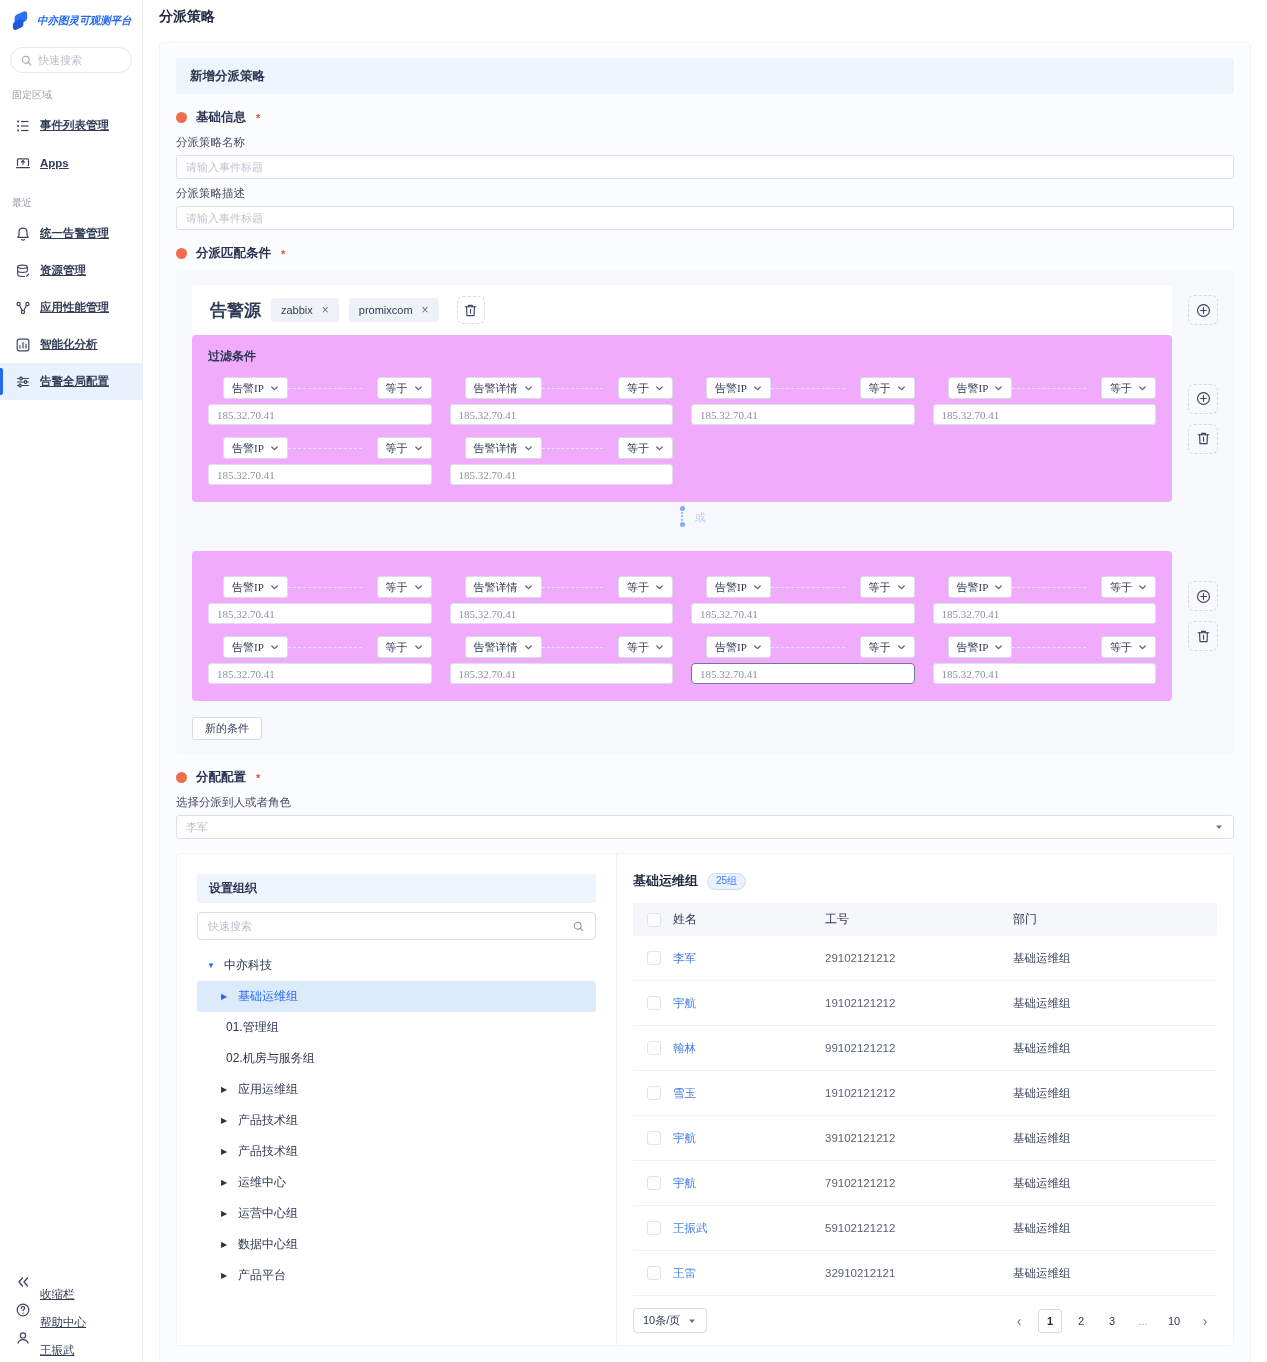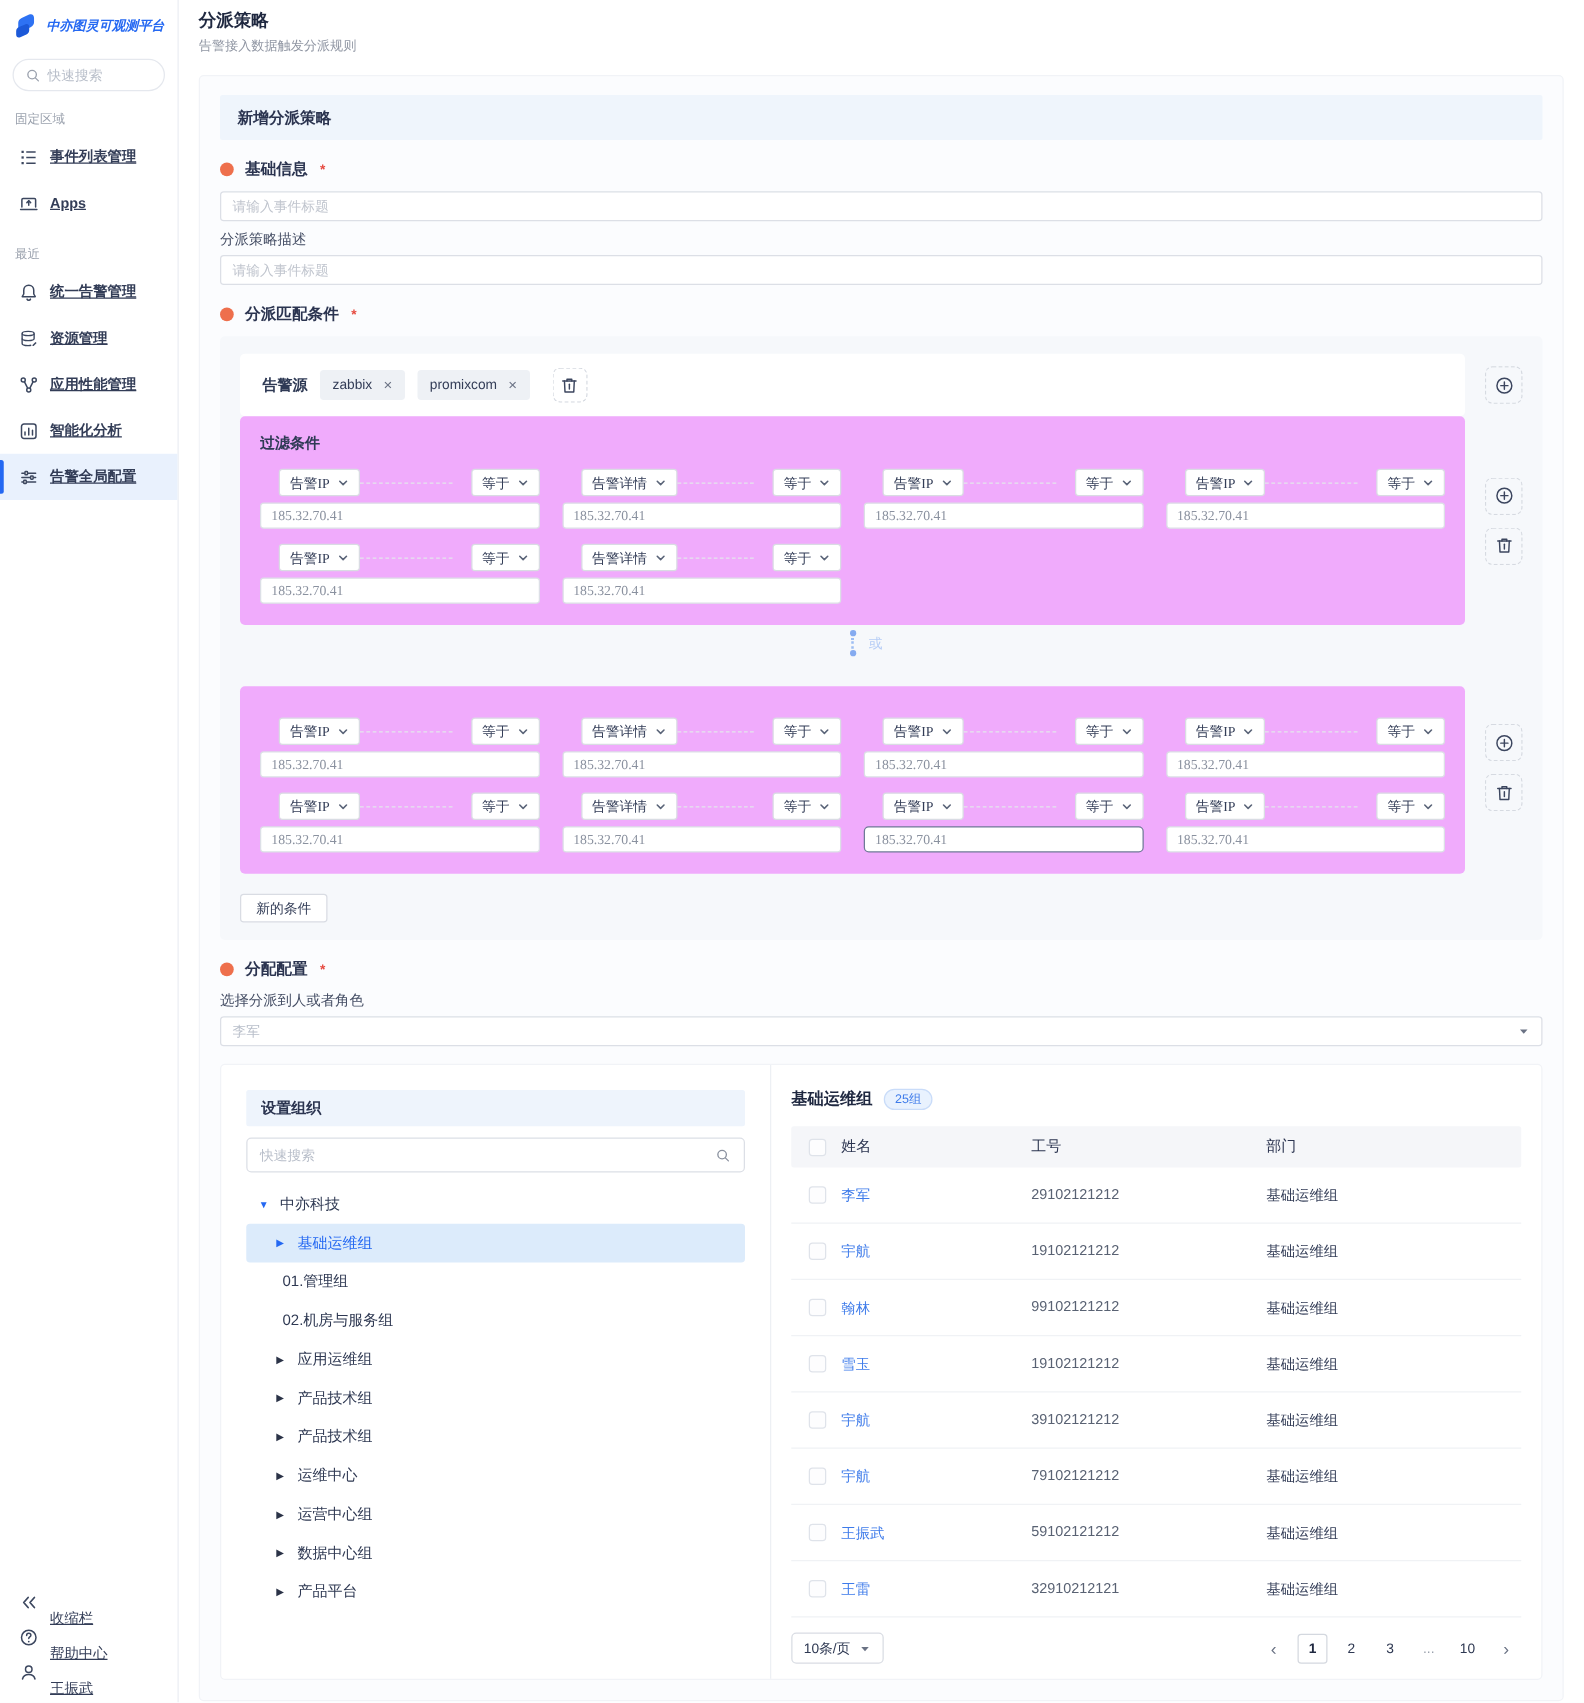--- a/index.html
+++ b/index.html
@@ -40,21 +40,21 @@
   .req { color:#e6493f; font-size:11px; margin-left:1px; }
 
   .f-label { font-size:11.5px; color:#434c63; margin:7px 0 5px; }
   .t-input { height:24px; background:#fff; border:1px solid #dcdfe6; border-radius:3px; display:flex; align-items:center; padding:0 9px; color:#c0c5ce; font-size:11px; }
 
   
   .match-box { background:#f6f8fb; border-radius:4px; padding:14px 0 14px 16px; margin-top:4px; }
   .m-row { display:flex; align-items:center; }
   .m-side { width:62px; display:flex; flex-direction:column; align-items:center; justify-content:center; gap:10px; flex:0 0 auto; }
   .source-card { background:#fff; border-radius:4px; height:50px; display:flex; align-items:center; gap:10px; padding:0 18px; flex:1; }
-  .source-label { color:#2f3a55; font-size:12px; font-weight:bold; }
+  .source-label { color:#2f3a55; font-size:17px; font-weight:bold; }
   .tag { background:#eef1f5; border-radius:3px; height:24px; display:flex; align-items:center; gap:9px; padding:0 10px; font-size:11px; color:#333d57; }
   .tag-close { color:#6a7284; font-size:12px; cursor:pointer; line-height:1; }
   .icon-btn { width:30px; height:30px; border:1px dashed #d6dae1; border-radius:6px; background:transparent; display:flex; align-items:center; justify-content:center; color:#3c465f; cursor:pointer; }
   .icon-btn .icon { width:17px; height:17px; display:flex; }
   .source-card .icon-btn { width:28px; height:28px; margin-left:8px; }
 
   .block-card { background:#f0abfc; border-radius:4px; padding:13px 16px 17px; flex:1; margin-top:20px;font-family:Liberation Serif, serif; }
   .m-row:first-child .block-card { margin-top:0; }
   .filter-label { font-size:12px; color:#2f3a55; font-weight:bold; margin-bottom:4px; }
   .cond-row { display:grid; grid-template-columns:repeat(4,1fr); gap:0 18px; margin-top:12px; }
@@ -243,31 +243,31 @@
             </svg>
           </span>
           <span class="side-item-label">王振武</span>
         </div>
       </div>
   </aside>
 
   <main class="main">
     <header class="topbar">
       <div class="topbar-title">分派策略</div>
-      <div class="topbar-sub">告警接入数据触发分派规则</div>
     </header>
 
     <div class="card">
       <div class="panel-title">新增分派策略</div>
 
       <div class="section-head">
         <span class="dot"></span>
         <span>基础信息</span>
         <span class="req">*</span>
       </div>
+      <div class="f-label">分派策略名称</div>
       <div class="t-input">请输入事件标题</div>
       <div class="f-label">分派策略描述</div>
       <div class="t-input">请输入事件标题</div>
 
       <div class="section-head">
         <span class="dot"></span>
         <span>分派匹配条件</span>
         <span class="req">*</span>
       </div>
 

